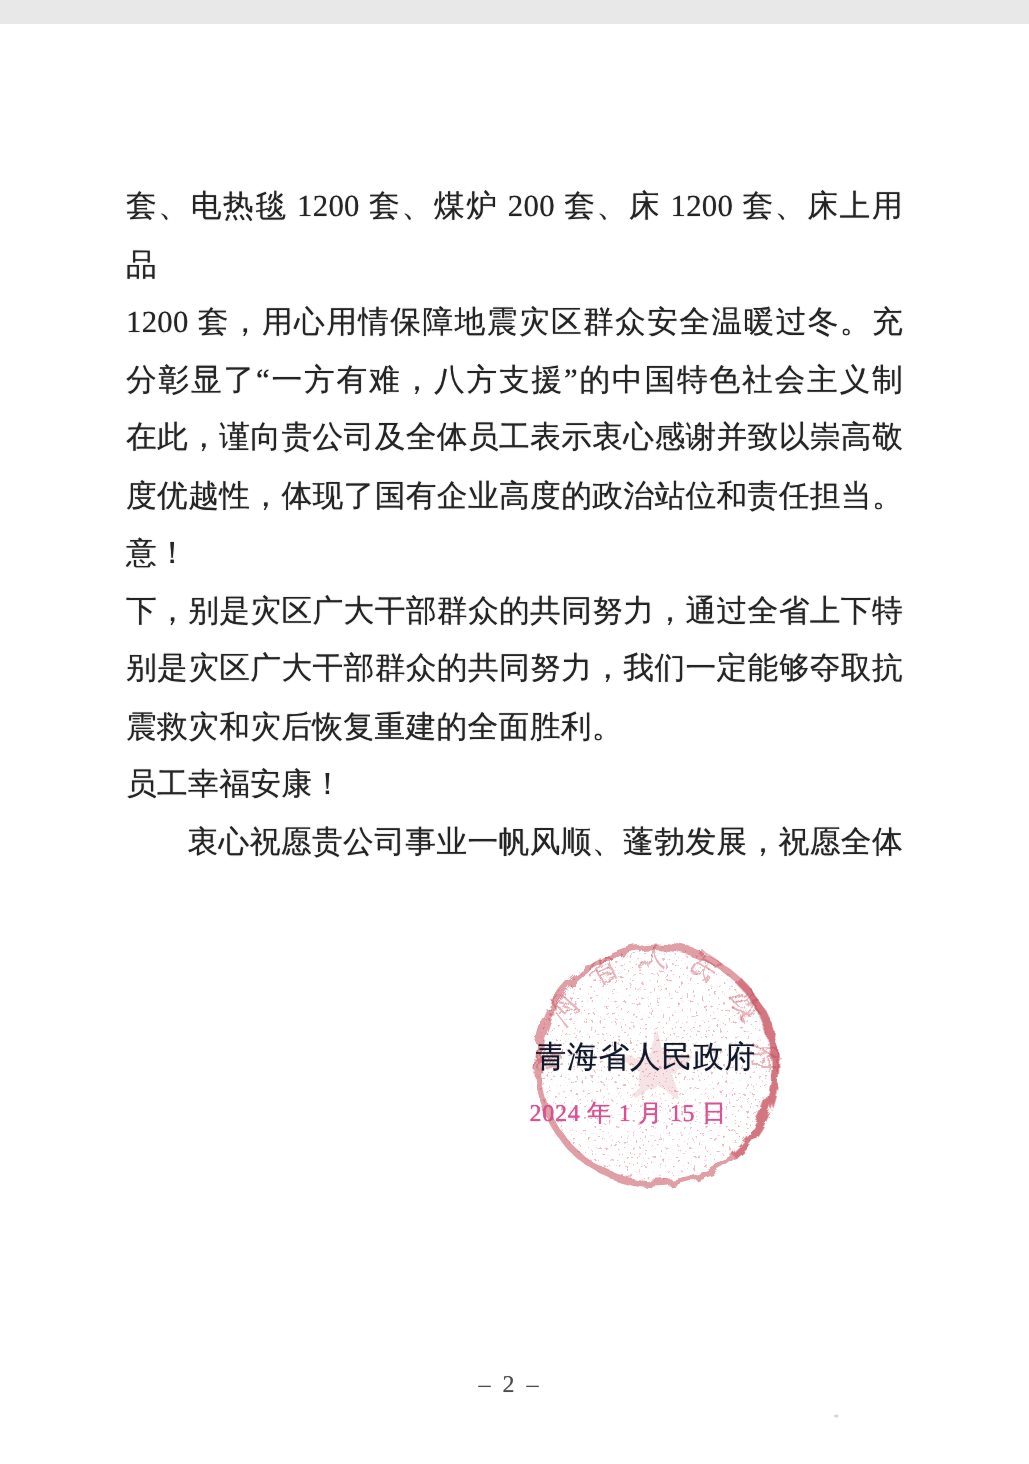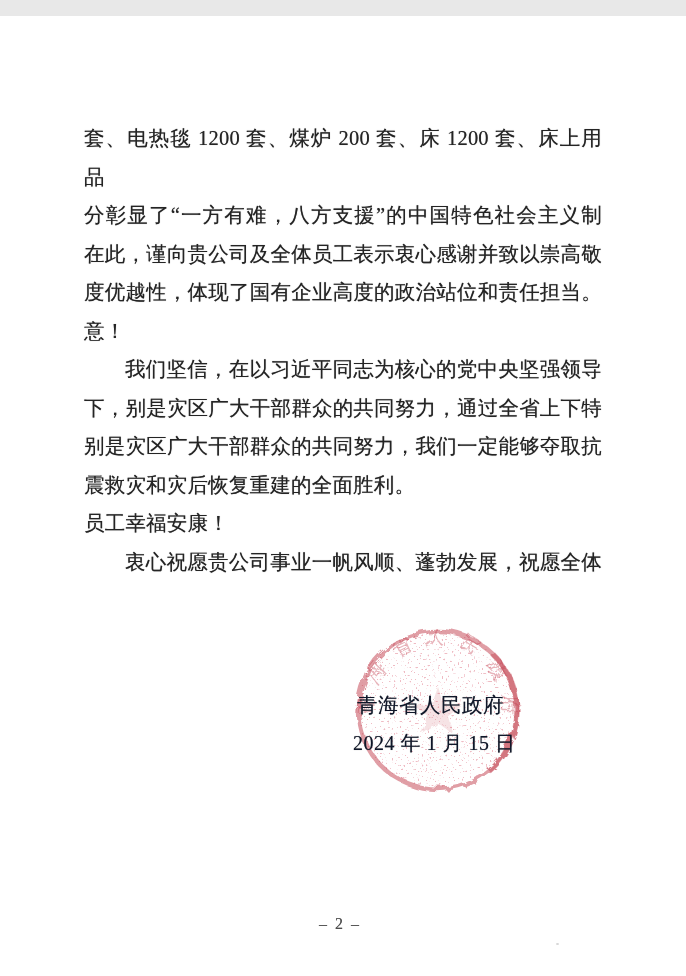--- a/index.html
+++ b/index.html
@@ -59,23 +59,23 @@
     line-height: 30px;
     color: #0f172a;
     text-shadow: 0 0 0.7px rgba(30,30,30,0.65);
     letter-spacing: 0.5px;
     z-index: 2;
   }
   .sig-date {
     position: absolute;
     left: 353px;
     top: 712px;
-    font-size: 20px;
+    font-size: 16px;
     line-height: 30px;
-    color: #0f172a;
+    color: #ec4899;
     text-shadow: 0 0 0.7px rgba(30,30,30,0.65);
     letter-spacing: 0.5px;
     z-index: 2;
   }
   
   .page-number {
     position: absolute;
     left: 0;
     right: 6px;
     top: 899px;
@@ -96,25 +96,25 @@
     border-radius: 50%;
   }
 </style>
 </head>
 <body>
 
 <div class="page">
 
   <div class="body-text">
     <div class="line">套、电热毯 1200 套、煤炉 200 套、床 1200 套、床上用品</div>
+    <div class="line">1200 套，用心用情保障地震灾区群众安全温暖过冬。充</div>
     <div class="line">分彰显了“一方有难，八方支援”的中国特色社会主义制</div>
     <div class="line">在此，谨向贵公司及全体员工表示衷心感谢并致以崇高敬</div>
     <div class="line">度优越性，体现了国有企业高度的政治站位和责任担当。</div>
     <div class="line lastline">意！</div>
-    <div class="line indent">我们坚信，在以习近平同志为核心的党中央坚强领导</div>
     <div class="line">下，别是灾区广大干部群众的共同努力，通过全省上下特</div>
     <div class="line">别是灾区广大干部群众的共同努力，我们一定能够夺取抗</div>
     <div class="line lastline">震救灾和灾后恢复重建的全面胜利。</div>
     <div class="line lastline">员工幸福安康！</div>
     <div class="line indent">衷心祝愿贵公司事业一帆风顺、蓬勃发展，祝愿全体</div>
   </div>
 
   <div class="seal">
     <svg width="172" height="172" viewBox="0 0 172 172">
       <defs>

